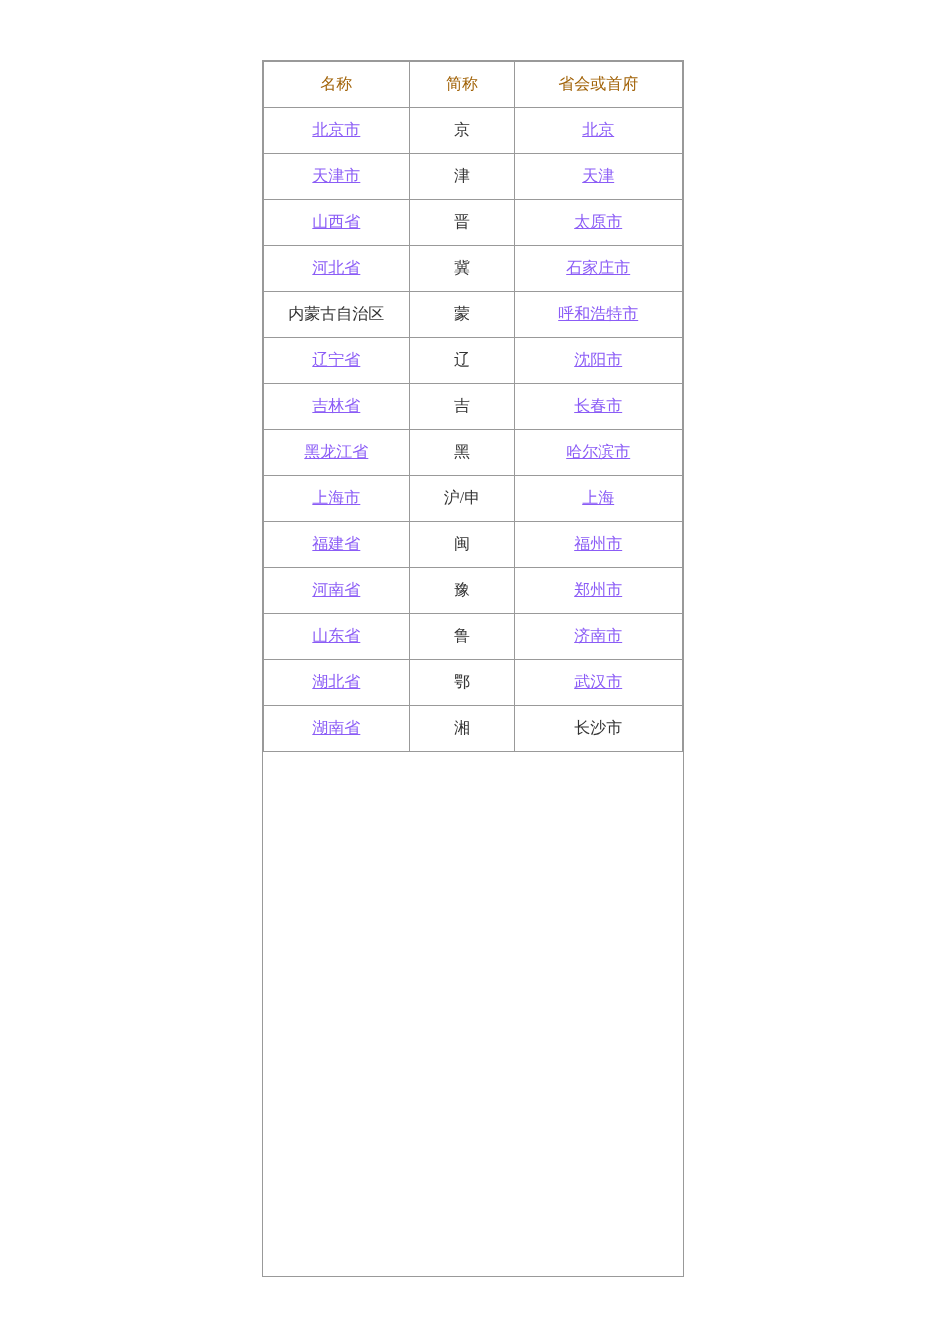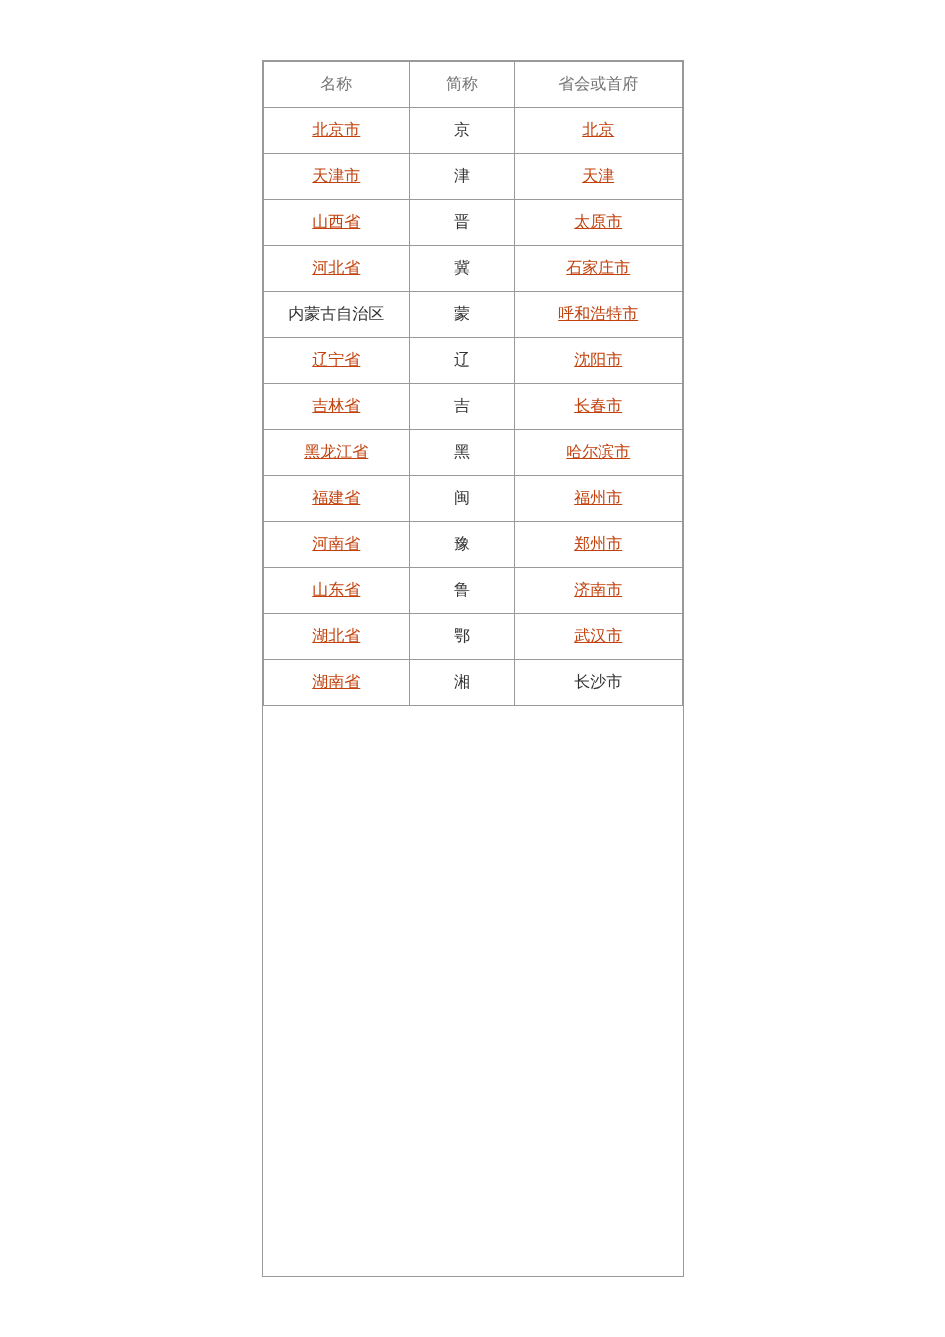--- a/index.html
+++ b/index.html
@@ -25,26 +25,26 @@
     th, td {
       border: 1px solid #999;
       padding: 12px 16px;
       text-align: center;
       font-size: 16px;
       color: #333;
       min-width: 100px;
     }
     th {
       font-weight: normal;
-      color: #737373;
+      color: #a16207;
       background: #fff;
     }
     td.col-name a,
     td.col-capital a {
-      color: #c2410c;
+      color: #8b5cf6;
       text-decoration: underline;
       cursor: pointer;
     }
     td.col-abbr {
       color: #333;
     }
     td.col-name {
       width: 140px;
     }
     td.col-abbr {
@@ -101,20 +101,25 @@
           <td class="col-name"><a href="#">吉林省</a></td>
           <td class="col-abbr">吉</td>
           <td class="col-capital"><a href="#">长春市</a></td>
         </tr>
         <tr>
           <td class="col-name"><a href="#">黑龙江省</a></td>
           <td class="col-abbr">黑</td>
           <td class="col-capital"><a href="#">哈尔滨市</a></td>
         </tr>
         <tr>
+          <td class="col-name"><a href="#">上海市</a></td>
+          <td class="col-abbr">沪/申</td>
+          <td class="col-capital"><a href="#">上海</a></td>
+        </tr>
+        <tr>
           <td class="col-name"><a href="#">福建省</a></td>
           <td class="col-abbr">闽</td>
           <td class="col-capital"><a href="#">福州市</a></td>
         </tr>
         <tr>
           <td class="col-name"><a href="#">河南省</a></td>
           <td class="col-abbr">豫</td>
           <td class="col-capital"><a href="#">郑州市</a></td>
         </tr>
         <tr>

